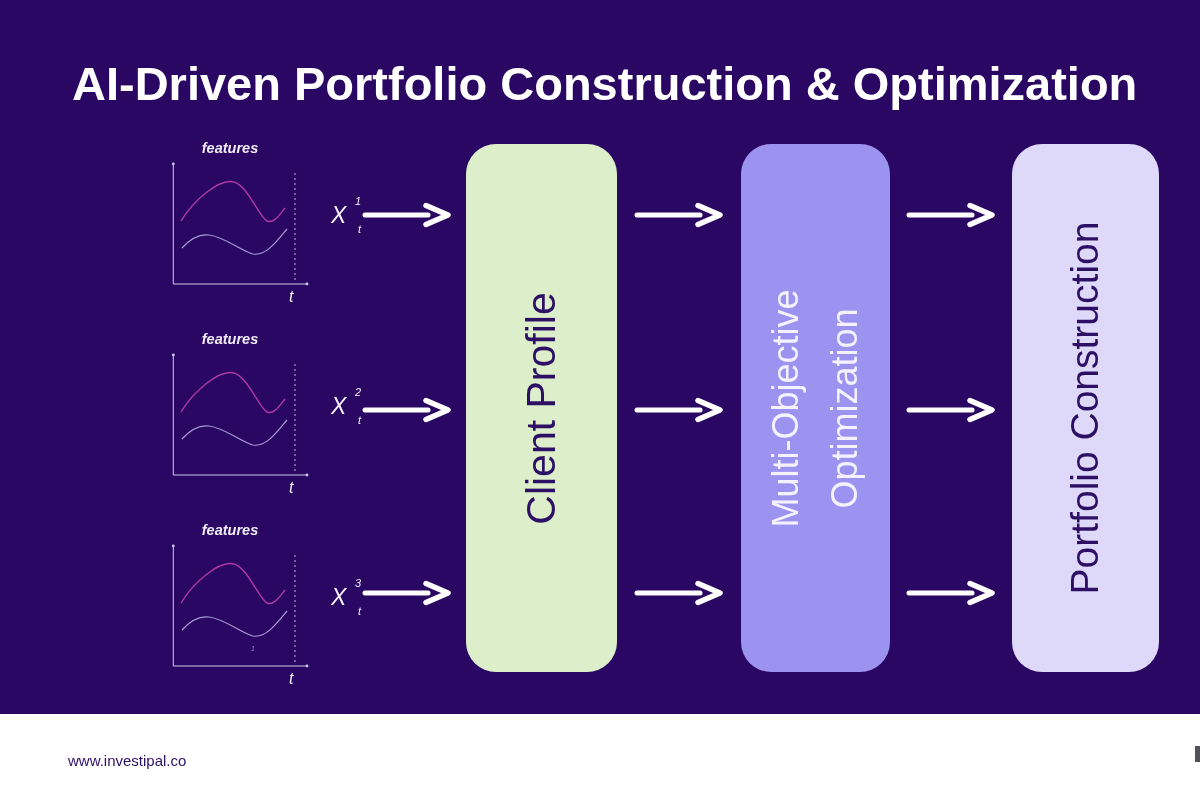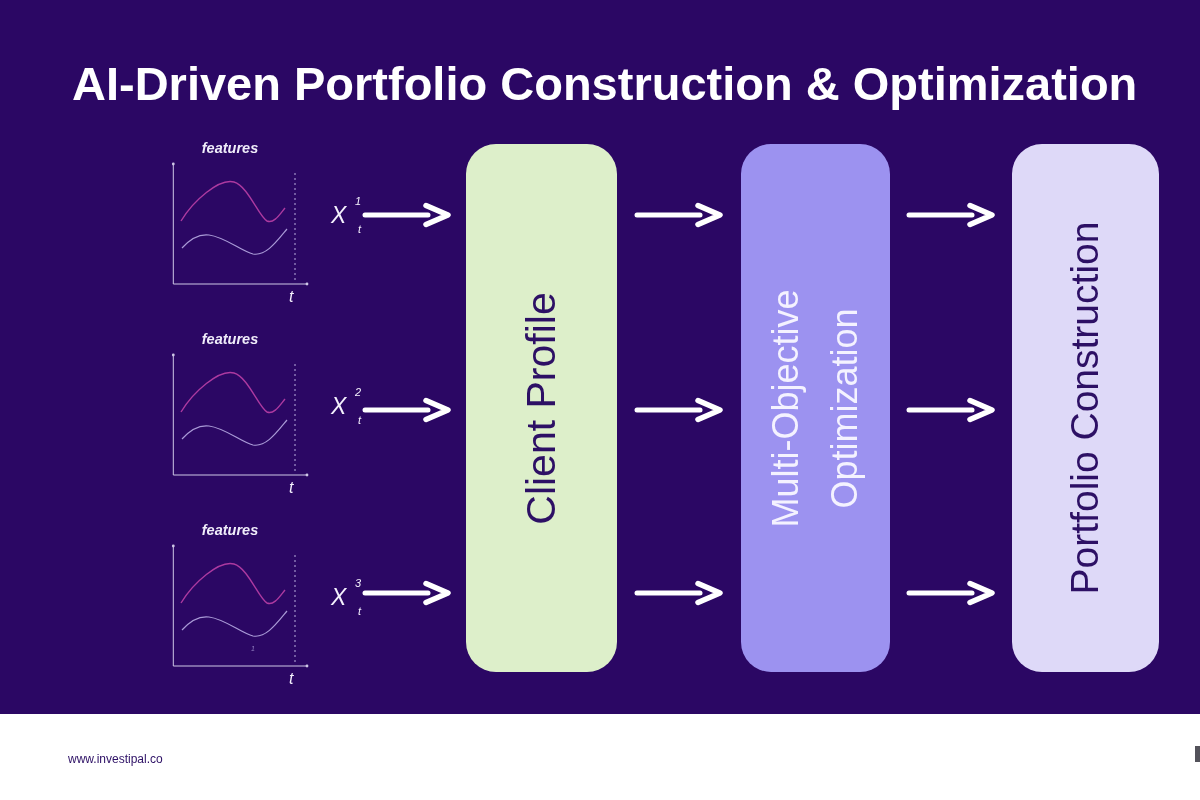--- a/index.html
+++ b/index.html
@@ -50,21 +50,21 @@
   .stage-1 .stage-label{color:#2d1065;font-size:41px;}
   .stage-2 .stage-label{color:#f4f2ff;font-size:36px;line-height:1.65;}
   .stage-3 .stage-label{color:#2d1065;font-size:39px;}
   
   .footer{
     position:absolute;left:0;top:714px;width:1200px;height:86px;
     background:#ffffff;
   }
   .footer-url{
     position:absolute;left:68px;top:38px;
-    color:#2d1065;font-size:12px;text-align:right;
+    color:#2d1065;font-size:15px;text-align:right;
   }
   .footer-edge-mark{
     position:absolute;right:0;top:32px;width:5px;height:16px;background:#53525a;
   }
 </style>
 </head>
 <body>
 
 <h1 class="title">AI-Driven Portfolio Construction &amp; Optimization</h1>
 

